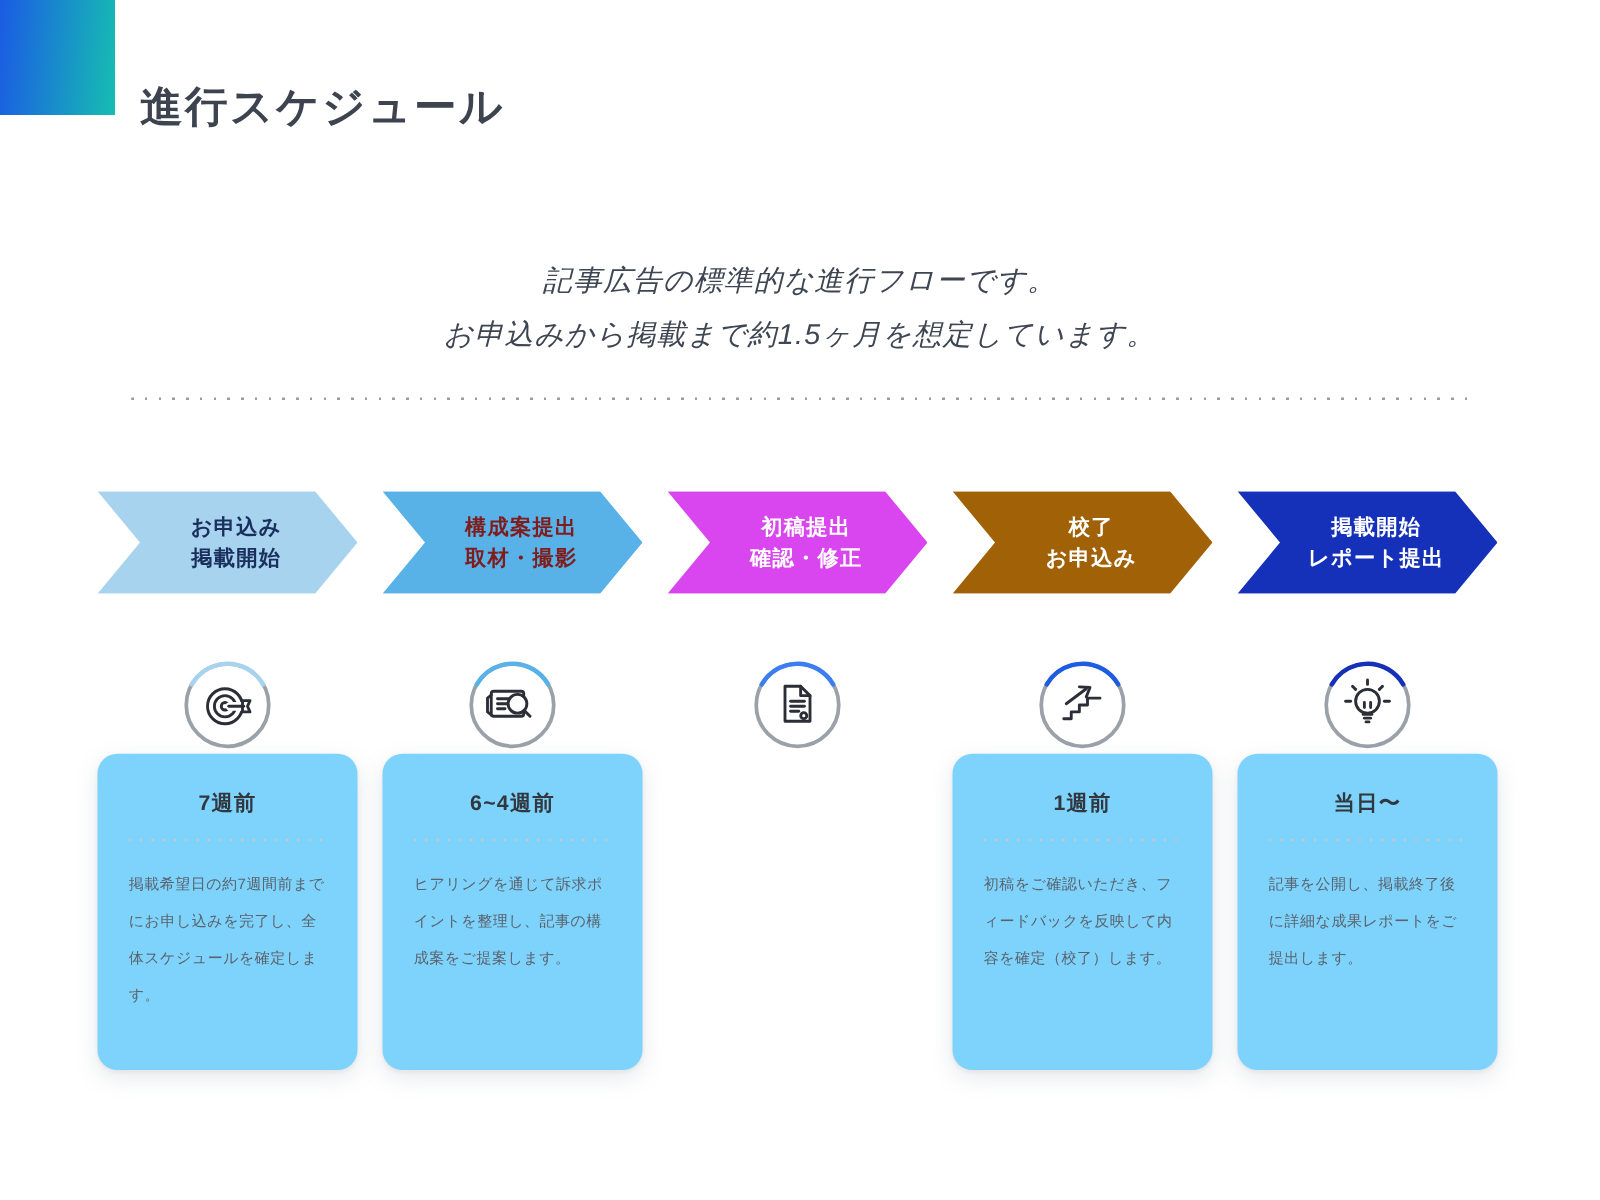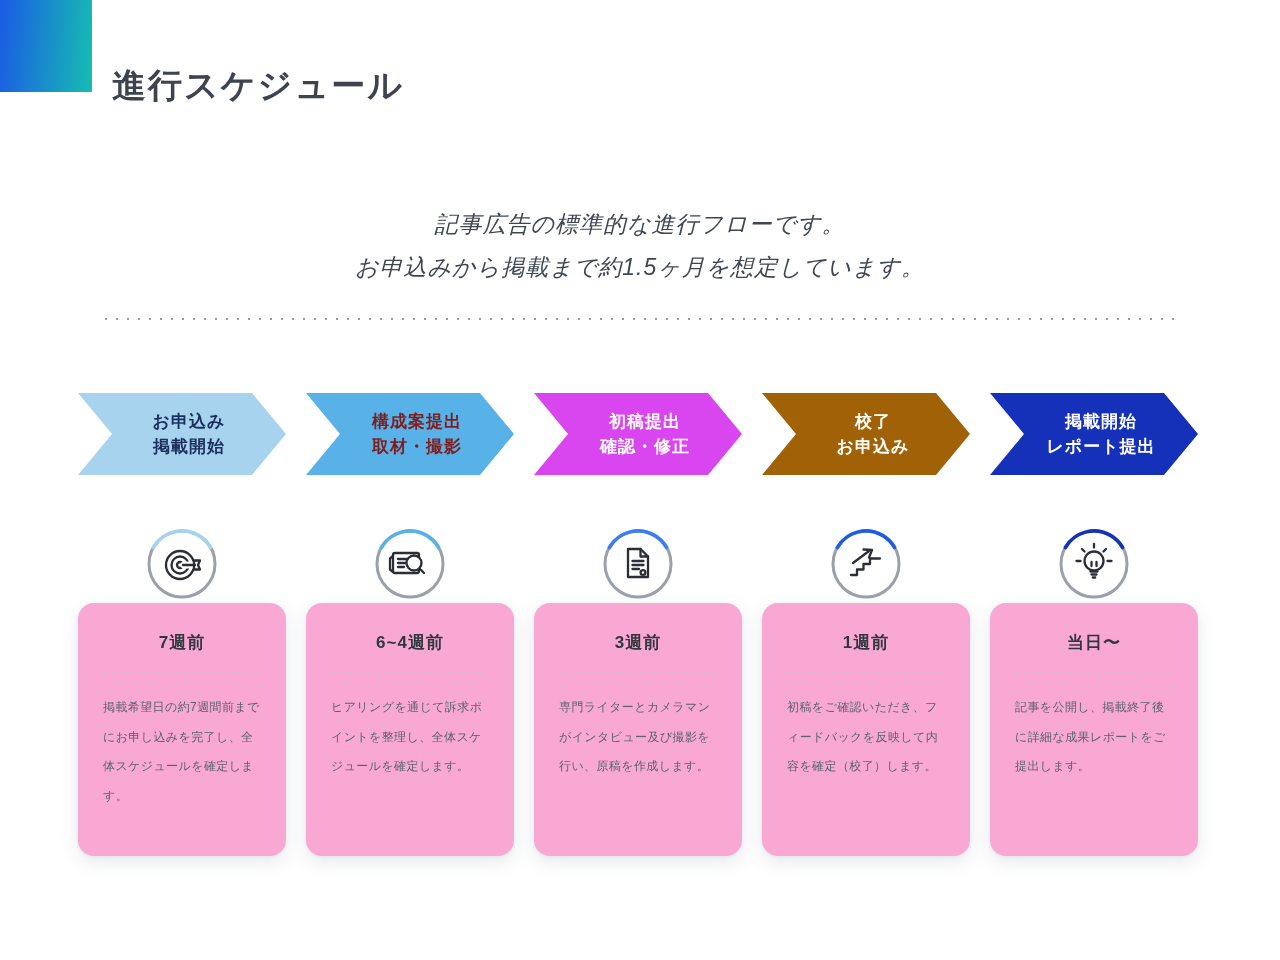--- a/index.html
+++ b/index.html
@@ -23,21 +23,21 @@
     display:grid;grid-template-columns:repeat(5,1fr);column-gap:20px;}
   .col{display:flex;flex-direction:column;align-items:center;}
   .arrow{
     width:100%;height:82px;display:flex;flex-direction:column;justify-content:center;
     align-items:center;padding-left:14px;box-sizing:border-box;
     font-size:17px;font-weight:bold;line-height:25px;letter-spacing:1px;
     clip-path:polygon(0 0,calc(100% - 34px) 0,100% 50%,calc(100% - 34px) 100%,0 100%,34px 50%);
   }
   .ring{width:72px;height:72px;margin-top:53px;}
   .card{
-    width:100%;height:253px;margin-top:3px;background:#f9a8d4;border-radius:16px;
+    width:100%;height:253px;margin-top:3px;background:#7dd3fc;border-radius:16px;
     box-shadow:0 6px 18px rgba(120,132,152,0.18),0 1px 3px rgba(120,132,152,0.10);
     box-sizing:border-box;padding:28px 25px 0 25px;
   }
   .timing{text-align:center;font-size:17px;font-weight:bold;color:#32373f;letter-spacing:1px;}
   .card-divider{height:2px;width:100%;margin:17px auto 20px auto;
     background:repeating-linear-gradient(90deg,#c2c7d0 0 2px,transparent 2px 9px);}
   .desc{margin:0;font-size:12px;line-height:29.5px;color:#5b626d;letter-spacing:0.4px;
     text-align:left;}
   .icon-stroke{fill:none;stroke:#2b2e36;stroke-width:2.3;stroke-linecap:round;stroke-linejoin:round;}
 </style>
@@ -100,21 +100,21 @@
             <line x1="24" y1="35" x2="33" y2="35"></line>
             <line x1="24" y1="39" x2="30" y2="39"></line>
             <circle cx="40" cy="35" r="7.5" fill="#ffffff"></circle>
             <line x1="45.5" y1="40.5" x2="50" y2="45"></line>
           </g>
         </svg>
       </div>
       <div class="card">
         <div class="timing">6~4週前</div>
         <div class="card-divider"></div>
-        <p class="desc">ヒアリングを通じて訴求ポイントを整理し、全体スケジュールを確定します。</p>
+        <p class="desc">ヒアリングを通じて訴求ポイントを整理し、記事の構成案をご提案します。</p>
       </div>
     </div>
 
     <div class="col">
       <div class="arrow" style="background: #d946ef; color: rgb(255, 255, 255);">
         <span>初稿提出</span>
         <span>確認・修正</span>
       </div>
       <div class="ring">
         <svg viewBox="0 0 72 72" width="72" height="72">
@@ -122,25 +122,20 @@
           <circle cx="36" cy="36" r="33" fill="none" stroke-width="3.6" stroke-dasharray="69 139" stroke-linecap="round" transform="rotate(-150 36 36)" stroke="#3c7df1"></circle>
           <g class="icon-stroke">
             <path d="M26 21 H38.5 L46 28.5 V49 H26 Z"></path>
             <path d="M38.5 21 V28.5 H46"></path>
             <line x1="30.5" y1="33" x2="41.5" y2="33"></line>
             <line x1="30.5" y1="37" x2="41.5" y2="37"></line>
             <line x1="30.5" y1="41" x2="37" y2="41"></line>
             <circle cx="41" cy="44.5" r="2.4"></circle>
           </g>
         </svg>
-      </div>
-      <div class="card">
-        <div class="timing">3週前</div>
-        <div class="card-divider"></div>
-        <p class="desc">専門ライターとカメラマンがインタビュー及び撮影を行い、原稿を作成します。</p>
       </div>
     </div>
 
     <div class="col">
       <div class="arrow" style="background: #a16207; color: rgb(255, 255, 255);">
         <span>校了</span>
         <span>お申込み</span>
       </div>
       <div class="ring">
         <svg viewBox="0 0 72 72" width="72" height="72">

